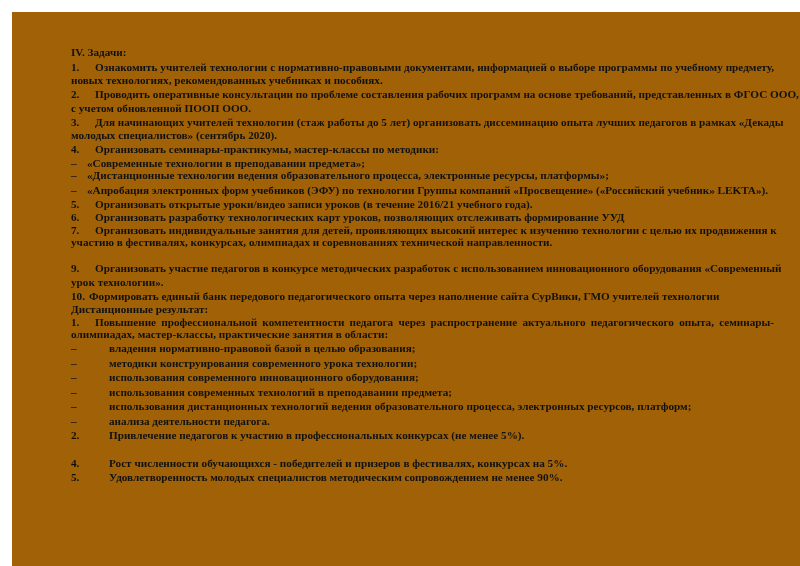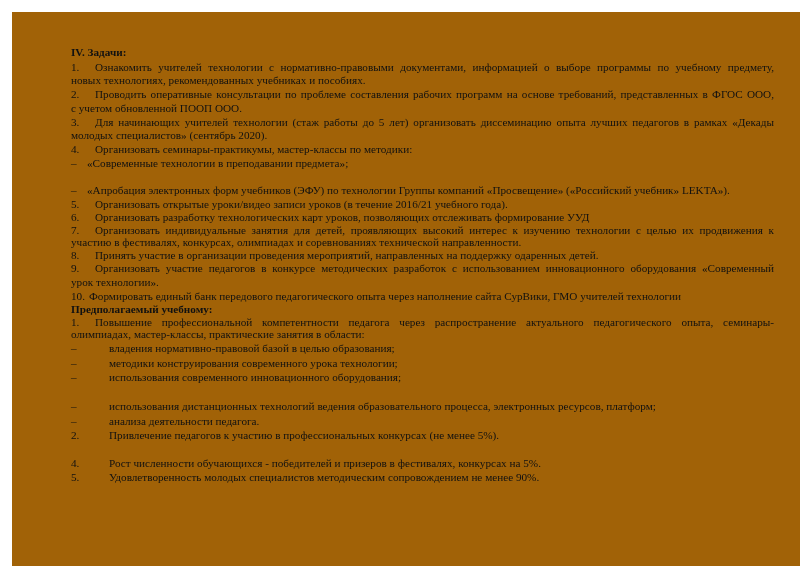--- a/index.html
+++ b/index.html
@@ -1,19 +1,19 @@
 <!DOCTYPE html>
 <html><head>
 <meta charset="utf-8">
 <style>
   html, body { margin: 0; padding: 0; background: #ffffff; }
   body { width: 800px; height: 566px; position: relative; overflow: hidden;
          font-family: "Liberation Serif", "DejaVu Serif", serif; color: #111111; }
   .page { position: absolute; left: 12px; top: 0; width: 800px; height: 566px; background: #a16207; margin-top: 12px; }
-  .ln { position: absolute; left: 59px; width: 703px; font-size: 11.2px; line-height: 14px; white-space: nowrap; }
+  .ln { position: absolute; left: 59px; width: 703px; font-size: 11.2px; line-height: 14px; white-space: nowrap; font-weight: bold; }
   .just { text-align: justify; text-align-last: justify; }
   .bold { font-weight: bold; }
   .num { display: inline-block; width: 24px; }
   .num10 { display: inline-block; width: 18px; }
   .dash1 { display: inline-block; width: 16px; }
   .dash2 { display: inline-block; width: 38px; }
 </style>
 </head>
 <body>
 
@@ -25,43 +25,44 @@
   <div class="ln" style="top:61px">новых технологиях, рекомендованных учебниках и пособиях.</div>
 
   <div class="ln just" style="top:75px"><span class="num">2.</span><span>Проводить оперативные консультации по проблеме составления рабочих программ на основе требований, представленных в ФГОС ООО,</span></div>
   <div class="ln" style="top:89px">с учетом обновленной ПООП ООО.</div>
 
   <div class="ln just" style="top:103px"><span class="num">3.</span><span>Для начинающих учителей технологии (стаж работы до 5 лет) организовать диссеминацию опыта лучших педагогов в рамках «Декады</span></div>
   <div class="ln" style="top:116px">молодых специалистов» (сентябрь 2020).</div>
 
   <div class="ln" style="top:130px"><span class="num">4.</span><span>Организовать семинары-практикумы, мастер-классы по методики:</span></div>
   <div class="ln" style="top:144px"><span class="dash1">–</span><span>«Современные технологии в преподавании предмета»;</span></div>
+  <div class="ln" style="top:156px"><span class="dash1">–</span><span>«Дистанционные технологии ведения образовательного процесса, электронные ресурсы, платформы»;</span></div>
   <div class="ln" style="top:171px"><span class="dash1">–</span><span>«Апробация электронных форм учебников (ЭФУ) по технологии Группы компаний «Просвещение» («Российский учебник» LEKTA»).</span></div>
 
   <div class="ln" style="top:185px"><span class="num">5.</span><span>Организовать открытые уроки/видео записи уроков (в течение 2016/21 учебного года).</span></div>
 
   <div class="ln" style="top:198px"><span class="num">6.</span><span>Организовать разработку технологических карт уроков, позволяющих отслеживать формирование УУД</span></div>
 
   <div class="ln just" style="top:211px"><span class="num">7.</span><span>Организовать индивидуальные занятия для детей, проявляющих высокий интерес к изучению технологии с целью их продвижения к</span></div>
   <div class="ln" style="top:223px">участию в фестивалях, конкурсах, олимпиадах и соревнованиях технической направленности.</div>
 
-  <div class="ln" style="top:236px"><span class="num">8.</span><span>Принять участие в организации проведения мероприятий, направленных на поддержку одаренных детей.</span></div>
 
   <div class="ln just" style="top:249px"><span class="num">9.</span><span>Организовать участие педагогов в конкурсе методических разработок с использованием инновационного оборудования «Современный</span></div>
   <div class="ln" style="top:263px">урок технологии».</div>
 
   <div class="ln" style="top:277px"><span class="num10">10.</span><span>Формировать единый банк передового педагогического опыта через наполнение сайта СурВики, ГМО учителей технологии</span></div>
 
-  <div class="ln bold" style="top:290px">Предполагаемый учебному:</div>
+  <div class="ln bold" style="top:290px">Дистанционные результат:</div>
 
   <div class="ln just" style="top:303px"><span class="num">1.</span><span>Повышение профессиональной компетентности педагога через распространение актуального педагогического опыта, семинары-</span></div>
   <div class="ln" style="top:315px">олимпиадах, мастер-классы, практические занятия в области:</div>
   <div class="ln" style="top:329px"><span class="dash2">–</span><span>владения нормативно-правовой базой в целью образования;</span></div>
   <div class="ln" style="top:344px"><span class="dash2">–</span><span>методики конструирования современного урока технологии;</span></div>
   <div class="ln" style="top:358px"><span class="dash2">–</span><span>использования современного инновационного оборудования;</span></div>
+  <div class="ln" style="top:373px"><span class="dash2">–</span><span>использования современных технологий в преподавании предмета;</span></div>
   <div class="ln" style="top:387px"><span class="dash2">–</span><span>использования дистанционных технологий ведения образовательного процесса, электронных ресурсов, платформ;</span></div>
   <div class="ln" style="top:402px"><span class="dash2">–</span><span>анализа деятельности педагога.</span></div>
 
   <div class="ln" style="top:416px"><span class="dash2">2.</span><span>Привлечение педагогов к  участию в профессиональных конкурсах (не менее 5%).</span></div>
   <div class="ln" style="top:444px"><span class="dash2">4.</span><span>Рост численности обучающихся - победителей и призеров в фестивалях, конкурсах на 5%.</span></div>
   <div class="ln" style="top:458px"><span class="dash2">5.</span><span>Удовлетворенность молодых специалистов методическим сопровождением не менее 90%.</span></div>
 
 </div>
 
 </body></html>

